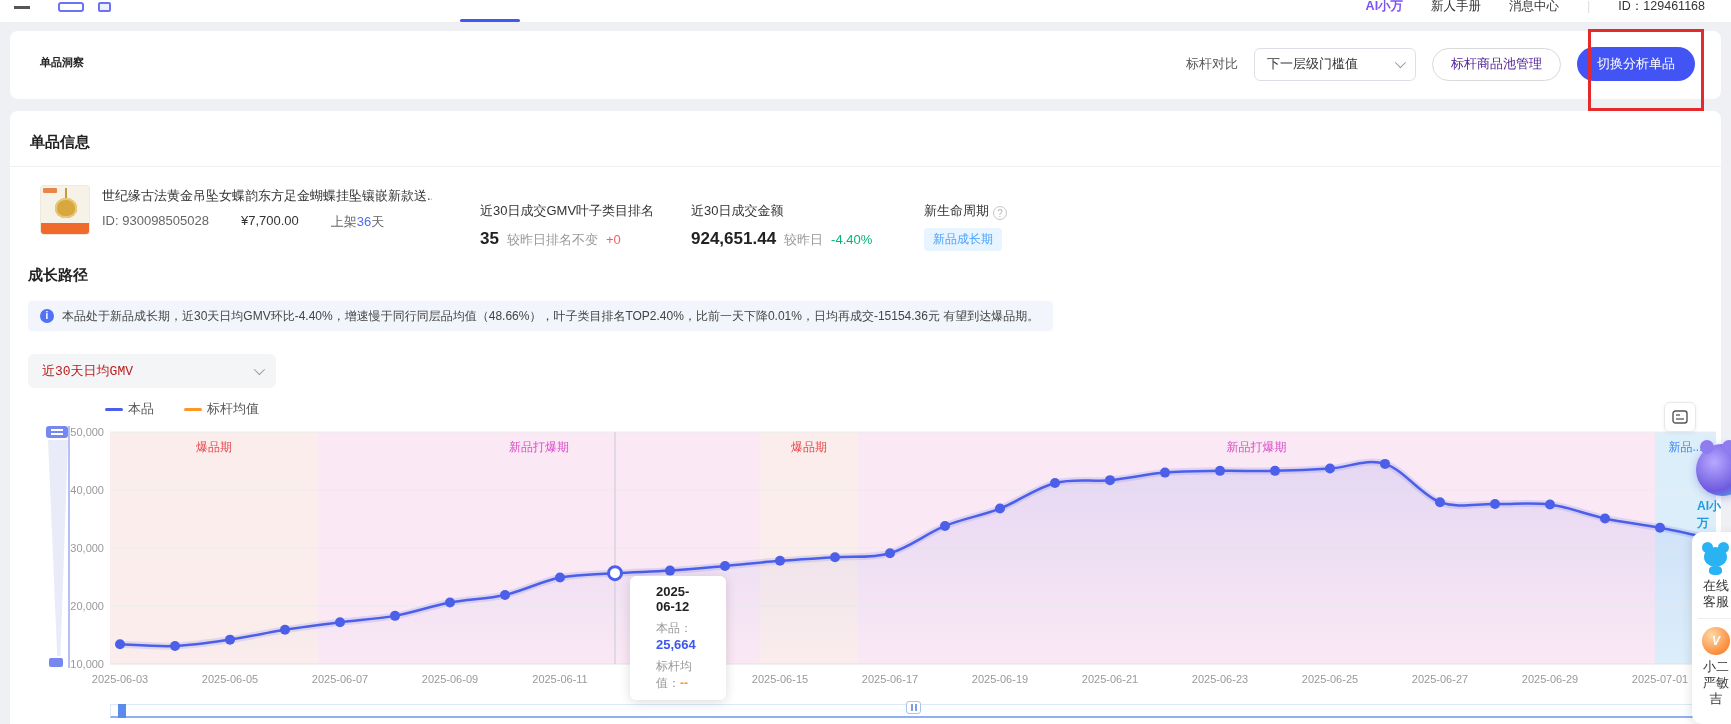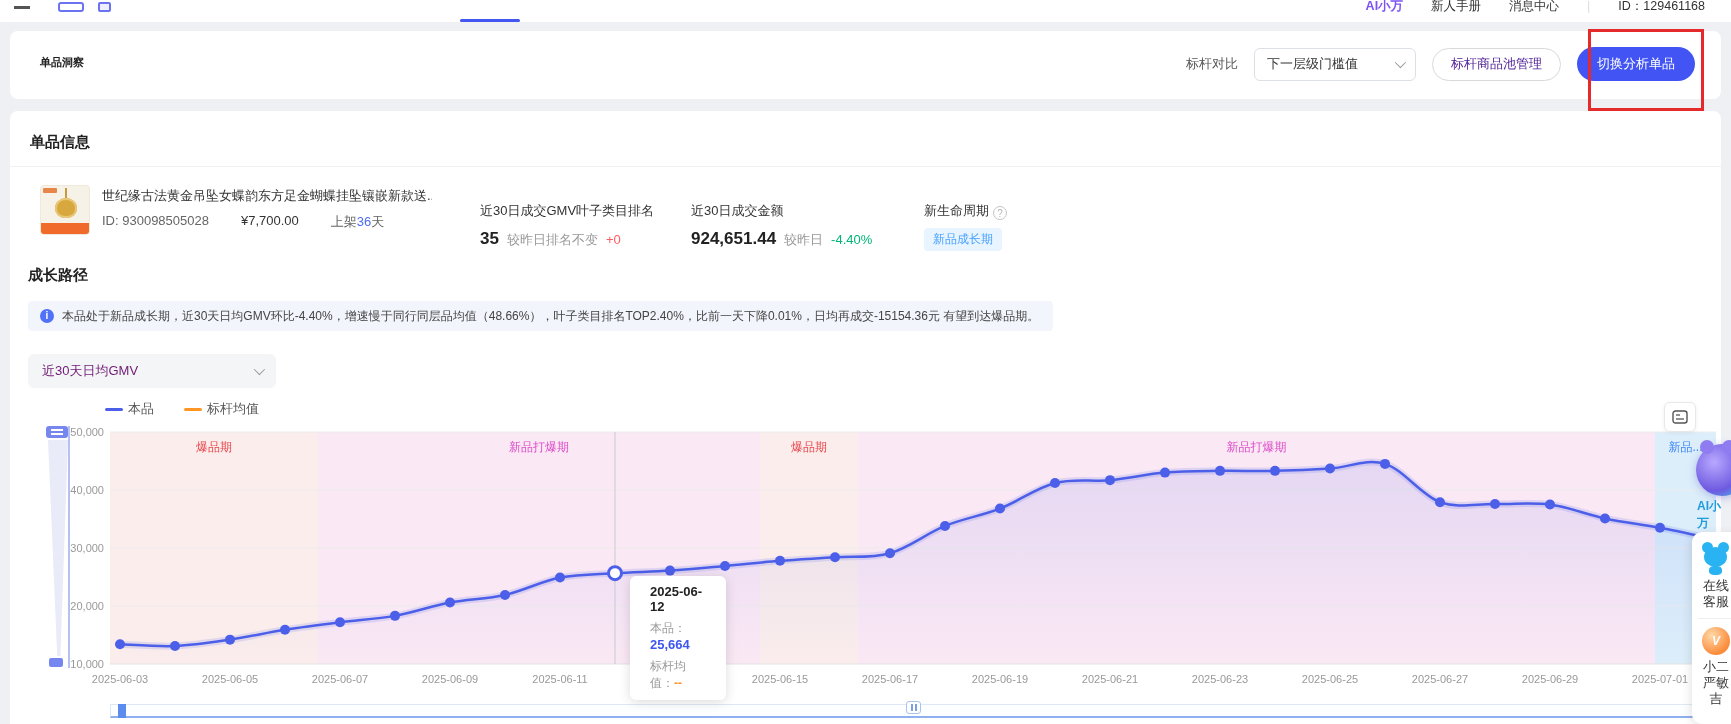--- a/index.html
+++ b/index.html
@@ -51,21 +51,21 @@
   .delta-red { color:#ff5a5f; }
   .delta-green { color:#00b578; }
   .help-ic { display:inline-block; width:14px; height:14px; border:1px solid #c5c5c5; border-radius:50%; color:#b5b5b5; font-size:10px; line-height:13px; text-align:center; vertical-align:-2px; margin-left:4px; cursor:pointer; }
   .badge { display:inline-block; margin-top:8px; padding:3px 9px; background:#e8f4ff; color:#49a2ff; font-size:12px; border-radius:4px; }
 
   .t-growth { position:absolute; left:18px; top:155px; }
   .banner-info { position:absolute; left:18px; top:190px; height:30px; display:inline-flex; align-items:center; gap:8px; background:#f3f5fc; border-radius:4px; padding:0 14px 0 12px; white-space:nowrap; }
   .info-ic { width:14px; height:14px; border-radius:50%; background:#5272f5; color:#fff; font-size:10px; font-weight:bold; text-align:center; line-height:14px; flex:0 0 auto; }
   .banner-txt { font-size:12px; color:#444; }
 
-  .metric-dd { position:absolute; left:18px; top:243px; width:248px; height:34px; background:#f4f5f7; border-radius:6px; display:flex; align-items:center; justify-content:space-between; padding:0 14px; font-size:13px; color:#701a75; cursor:pointer; }
+  .metric-dd { position:absolute; left:18px; top:243px; width:248px; height:34px; background:#f4f5f7; border-radius:6px; display:flex; align-items:center; justify-content:space-between; padding:0 14px; font-size:13px; color:#b91c1c; cursor:pointer;font-family:Liberation Mono, monospace; }
 
   .legend { position:absolute; left:95px; top:289px; display:flex; gap:30px; font-size:13px; color:#555;font-family:Liberation Mono, monospace; }
   .legend .it { display:flex; align-items:center; gap:5px; cursor:pointer; }
   .dash { width:18px; height:3px; border-radius:2px; }
 
   
   .ylab { position:absolute; width:58px; text-align:right; font-size:11px; color:#999; }
   .xlab { position:absolute; width:86px; text-align:center; font-size:11px; color:#999; }
   .phase-lab { position:absolute; font-size:12px; transform:translateX(-50%); white-space:nowrap; }
   #plot-svg { position:absolute; left:100px; top:321px; overflow:visible; }
@@ -77,21 +77,21 @@
   .vz-line { position:absolute; left:58px; top:315px; width:2px; height:242px; background:#b7c0f2; }
   .vz-bottom { position:absolute; left:39px; top:547px; width:14px; height:9px; background:#7688f0; border-radius:2px; cursor:pointer; }
 
   
   .hz-track { position:absolute; left:100px; top:593px; width:1606px; height:14px; background:#fdfeff; border:1px solid #dfe9f6; border-bottom:2px solid #8fb0ee; cursor:pointer; }
   .hz-leftcap { position:absolute; left:108px; top:593px; width:8px; height:14px; background:#5c8bee; cursor:ew-resize; }
   .hz-handle { position:absolute; left:896px; top:590px; width:15px; height:13px; background:#fff; border:1px solid #a9c3ee; border-radius:3px; z-index:5; cursor:grab; }
   .hz-handle:before { content:""; position:absolute; left:4px; top:2px; width:1.5px; height:7px; background:#7d9fe0; box-shadow:4px 0 0 #7d9fe0; }
 
   
-  .tooltip { position:absolute; left:620px; top:465px; width:96px; background:#fff; border-radius:6px; box-shadow:0 2px 12px rgba(0,0,0,0.14); padding:8px 20px; z-index:30; }
+  .tooltip { position:absolute; left:620px; top:465px; width:96px; background:#fff; border-radius:6px; box-shadow:0 2px 12px rgba(0,0,0,0.14); padding:8px 26px; z-index:30; }
   .tt-date { font-size:13px; font-weight:bold; color:#222; }
   .tt-row { margin-top:6px; font-size:12px; color:#999; }
   .tt-v1 { color:#3d56f0; font-weight:bold; font-size:13px; }
   .tt-v2 { color:#ff9624; font-weight:bold; }
 
   
   .toolbox { position:absolute; left:1664px; top:402px; width:32px; height:30px; background:#fff; border:1px solid #e8e8e8; border-radius:6px; box-shadow:0 1px 4px rgba(0,0,0,.06); display:flex; align-items:center; justify-content:center; z-index:45; cursor:pointer; }
 
   
   .ai-float { position:absolute; left:1696px; top:444px; width:52px; height:52px; border-radius:50%; background:radial-gradient(circle at 35% 35%, #b9a8ff, #6d5ae0 60%, #3dd6e8 100%); box-shadow:0 2px 8px rgba(80,80,200,.35); z-index:60; cursor:pointer; }

